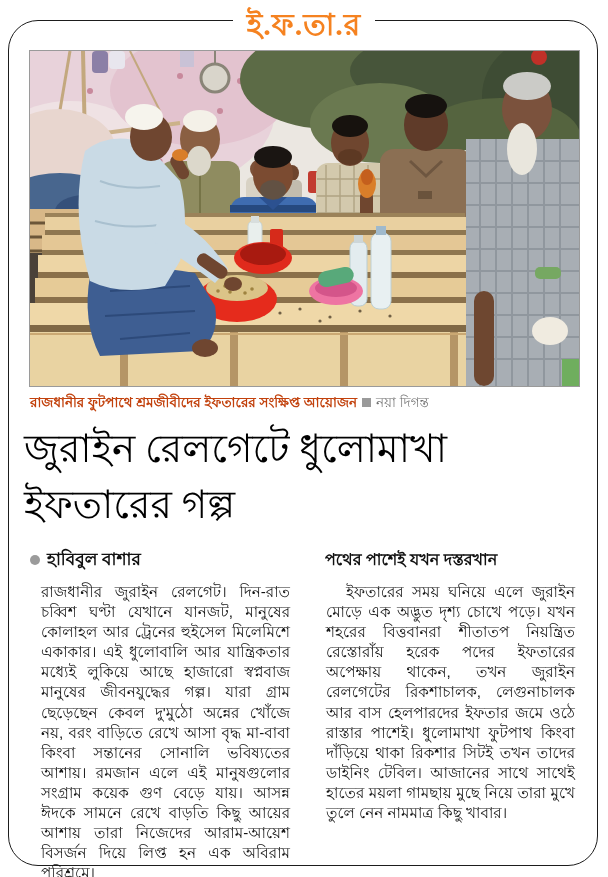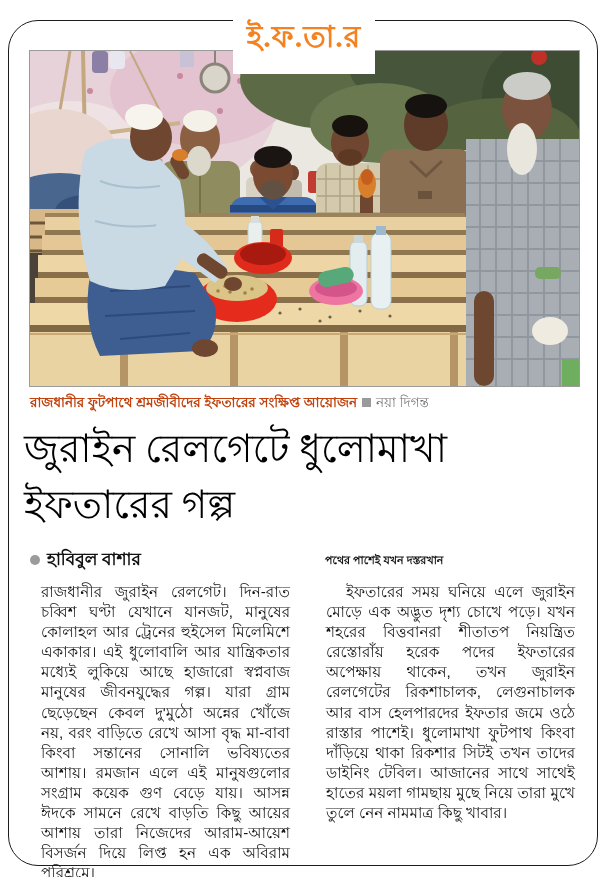--- a/index.html
+++ b/index.html
@@ -1,40 +1,40 @@
 <!DOCTYPE html>
 <html><head>
 <meta charset="utf-8">
 <style>
   html,body{margin:0;padding:0;background:#ffffff;}
   .page{position:relative;width:608px;height:877px;background:#fff;overflow:hidden;
         font-family:"Liberation Sans",sans-serif;color:#111;}
   .frame{position:absolute;left:8px;top:20px;width:588px;height:844px;
          border:1.6px solid #1d1d1d;border-radius:30px;}
   .masthead-row{position:absolute;left:0;top:0;width:100%;text-align:center;z-index:3;}
-  .masthead-row .mast{display:inline-block;background:#fff;padding:16px 14px;
+  .masthead-row .mast{display:inline-block;background:#fff;padding:4px 14px;
          font-size:30px;font-weight:bold;color:#f58220;line-height:42px;
          font-family:"Liberation Serif",serif;letter-spacing:1px;}
   .photo{position:absolute;left:29px;top:50px;width:549px;height:335px;
          border:1px solid #9a9a9a;overflow:hidden;background:#ebe7e1;}
   .photo svg{display:block;}
   .caption{position:absolute;left:30px;top:393px;width:550px;font-size:13.5px;line-height:20px;}
   .caption .cap-main{font-weight:bold;color:#c2410c;}
   .sq{display:inline-block;width:9px;height:9px;background:#9a9a9a;margin:0 5px;vertical-align:baseline;}
   .caption .cap-credit{color:#737373;}
   .headline{position:absolute;left:24px;top:421px;width:560px;margin:0;text-align:left;
          font-family:"Liberation Serif",serif;font-weight:400;color:#000;
          font-size:39px;line-height:56px;}
   .columns{position:absolute;left:30px;top:549px;width:556px;display:flex;gap:14px;}
   .col-left{flex:0 0 271px;}
   .col-right{flex:1;}
   .byline{font-size:17px;font-weight:bold;margin:0 0 3px 0;line-height:22px;}
   .dot{display:inline-block;width:10px;height:10px;border-radius:50%;background:#9b9b9b;margin-right:7px;}
   .body-text{margin:11px;font-size:15.2px;line-height:20.1px;text-align:justify;color:#141414;}
-  .subhead{font-size:11px;font-weight:bold;margin:0 0 2px 10px;line-height:22px;}
+  .subhead{font-size:16px;font-weight:bold;margin:0 0 2px 10px;line-height:22px;}
   .indent{text-indent:20px;}
   .footer-note{margin:2px 0 0 10px;font-weight:bold;font-size:15.5px;line-height:21px;color:#0d0d0d;}
 </style>
 </head>
 <body>
 
 <div class="page">
 
   <div class="frame"></div>
 

